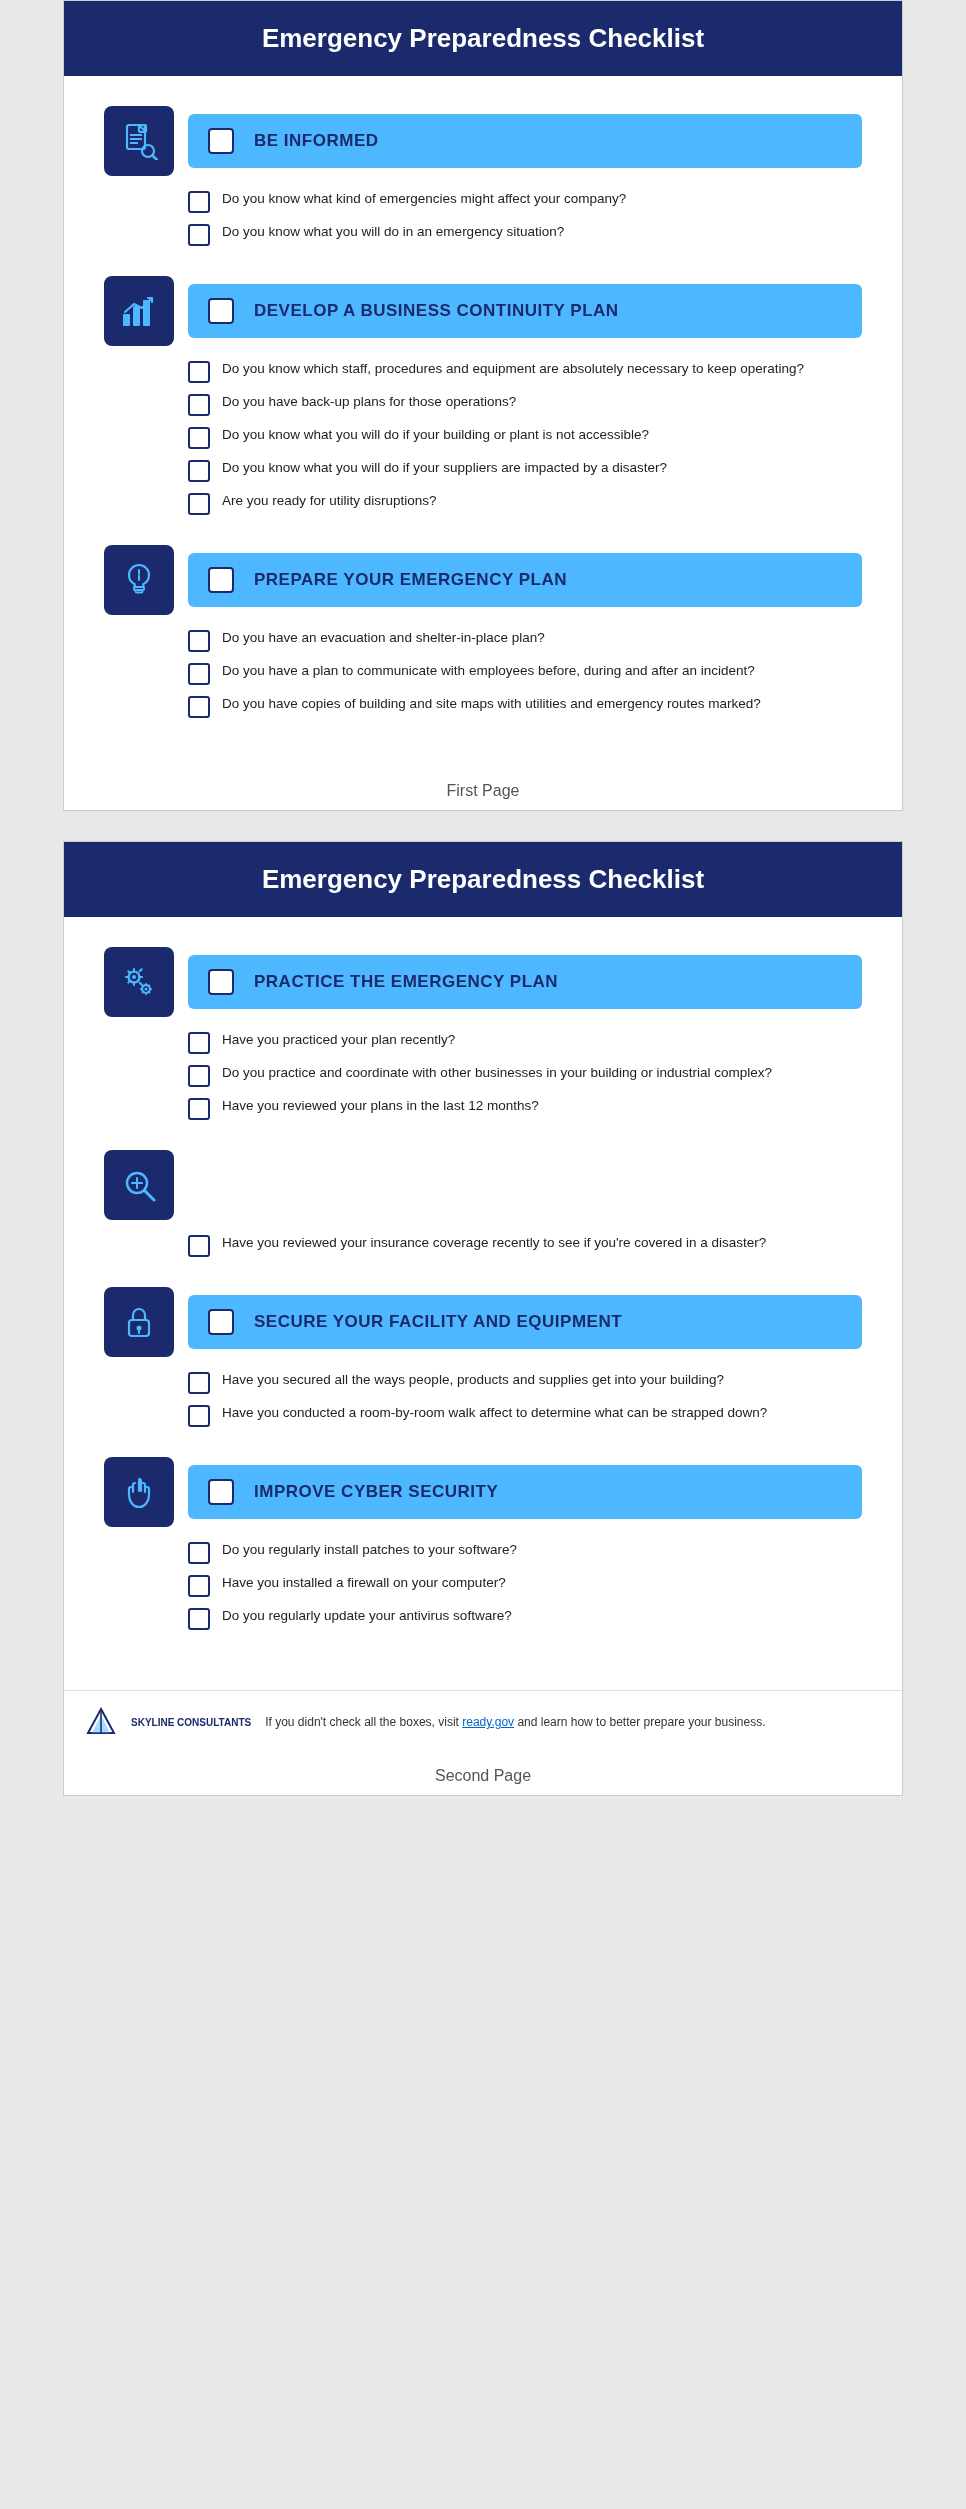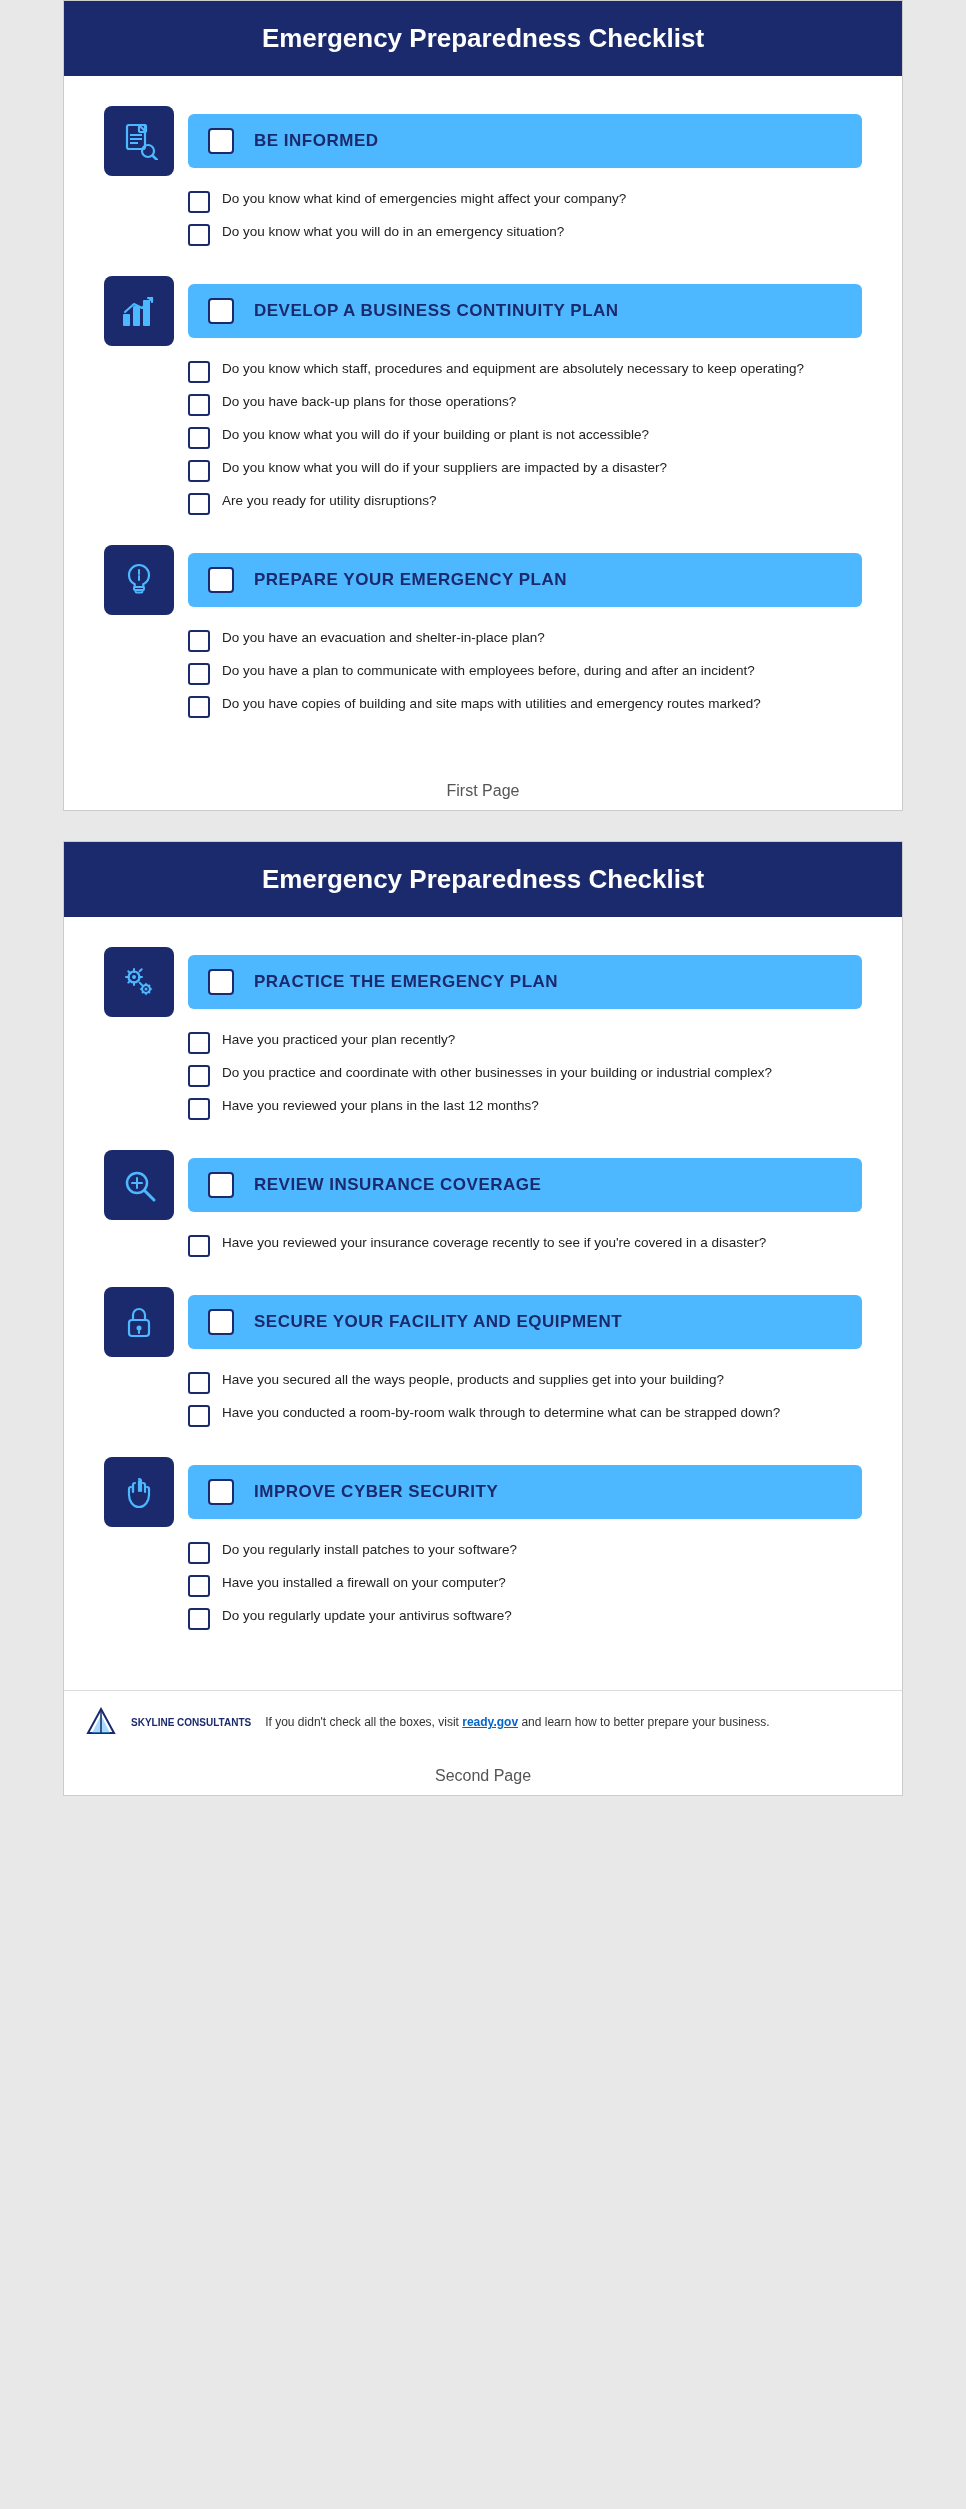--- a/index.html
+++ b/index.html
@@ -130,21 +130,21 @@
       color: #1a2a6c;
       line-height: 1.3;
       text-transform: uppercase;
     }
     .footer-text {
       font-size: 12px;
       color: #333;
     }
     .footer-text a {
       color: #0066cc;
-      font-weight: 700;
+      font-weight: 400;
     }
   </style>
 </head>
 <body>
 
 <div class="page">
   <div class="page-header">
     <h1>
       <span>Emergency Preparedness</span><span> Checklist</span>
     </h1>
@@ -302,24 +302,20 @@
     <div class="section">
       <div class="section-header">
         <div class="section-icon-box">
           <svg viewBox="0 0 38 38" fill="none">
             <circle cx="17" cy="17" r="10" stroke="#4db8ff" stroke-width="2.5" fill="none"></circle>
             <line x1="24.5" y1="24.5" x2="34" y2="34" stroke="#4db8ff" stroke-width="3" stroke-linecap="round"></line>
             <line x1="12" y1="17" x2="22" y2="17" stroke="#4db8ff" stroke-width="2" stroke-linecap="round"></line>
             <line x1="17" y1="12" x2="17" y2="22" stroke="#4db8ff" stroke-width="2" stroke-linecap="round"></line>
           </svg>
         </div>
-        <div class="section-title-bar">
-          <div class="header-checkbox"></div>
-          <span class="title-text">REVIEW INSURANCE COVERAGE</span>
-        </div>
       </div>
       <div class="checklist-items">
         <div class="checklist-item">
           <div class="checkbox"></div>
           <span>Have you reviewed your insurance coverage recently to see if you're covered in a disaster?</span>
         </div>
       </div>
     </div>
 
     <div class="section">
@@ -337,21 +333,21 @@
           <span class="title-text">SECURE YOUR FACILITY AND EQUIPMENT</span>
         </div>
       </div>
       <div class="checklist-items">
         <div class="checklist-item">
           <div class="checkbox"></div>
           <span>Have you secured all the ways people, products and supplies get into your building?</span>
         </div>
         <div class="checklist-item">
           <div class="checkbox"></div>
-          <span>Have you conducted a room-by-room walk through to determine what can be strapped down?</span>
+          <span>Have you conducted a room-by-room walk affect to determine what can be strapped down?</span>
         </div>
       </div>
     </div>
 
     <div class="section">
       <div class="section-header">
         <div class="section-icon-box">
           <svg viewBox="0 0 38 38" fill="none">
             <path d="M19 6c1.1 0 2 .9 2 2v10" stroke="#4db8ff" stroke-width="2.2" stroke-linecap="round" fill="none"></path>
             <path d="M23 10c1.1 0 2 .9 2 2v7" stroke="#4db8ff" stroke-width="2.2" stroke-linecap="round" fill="none"></path>

